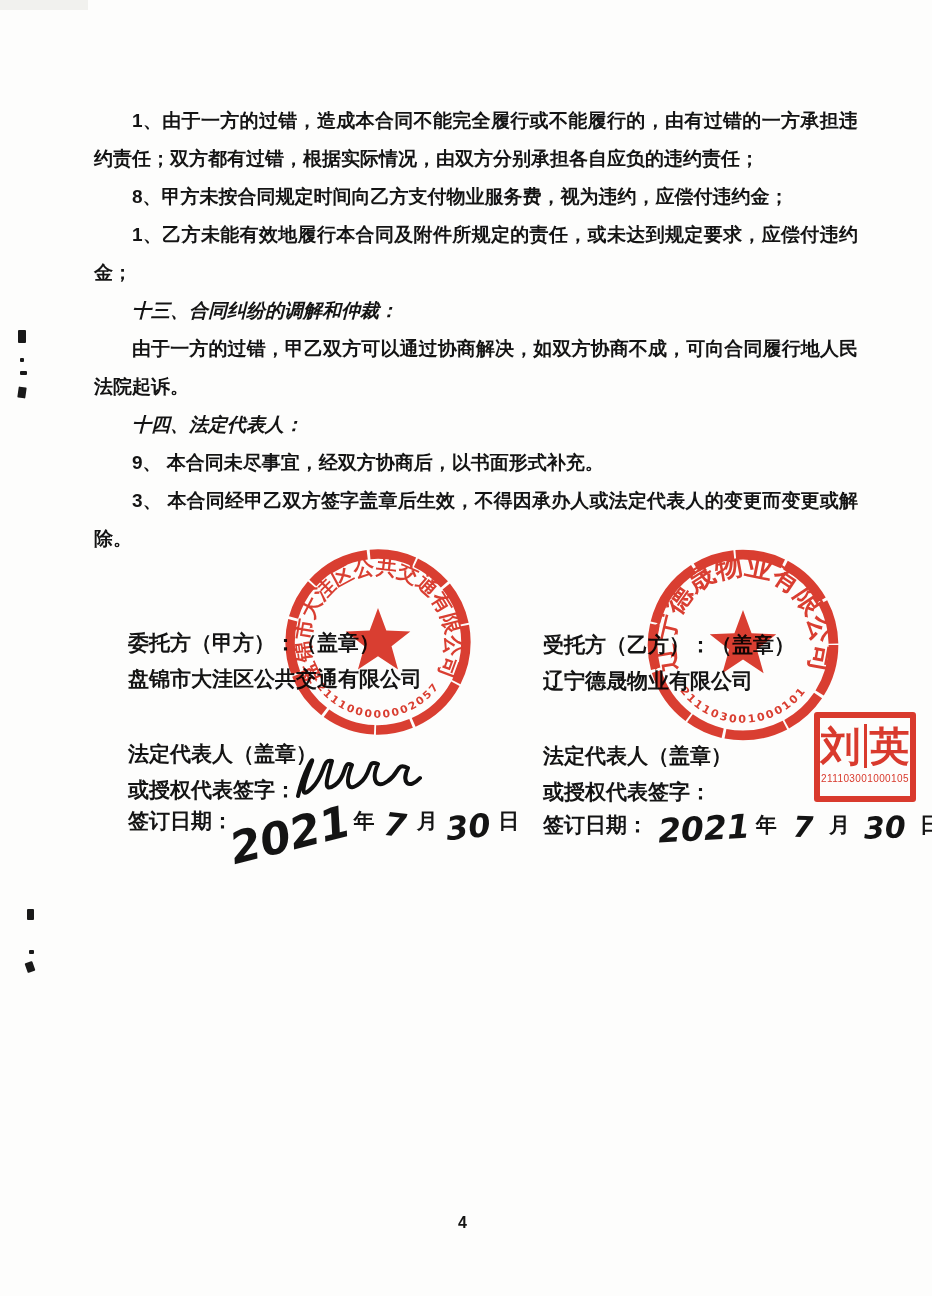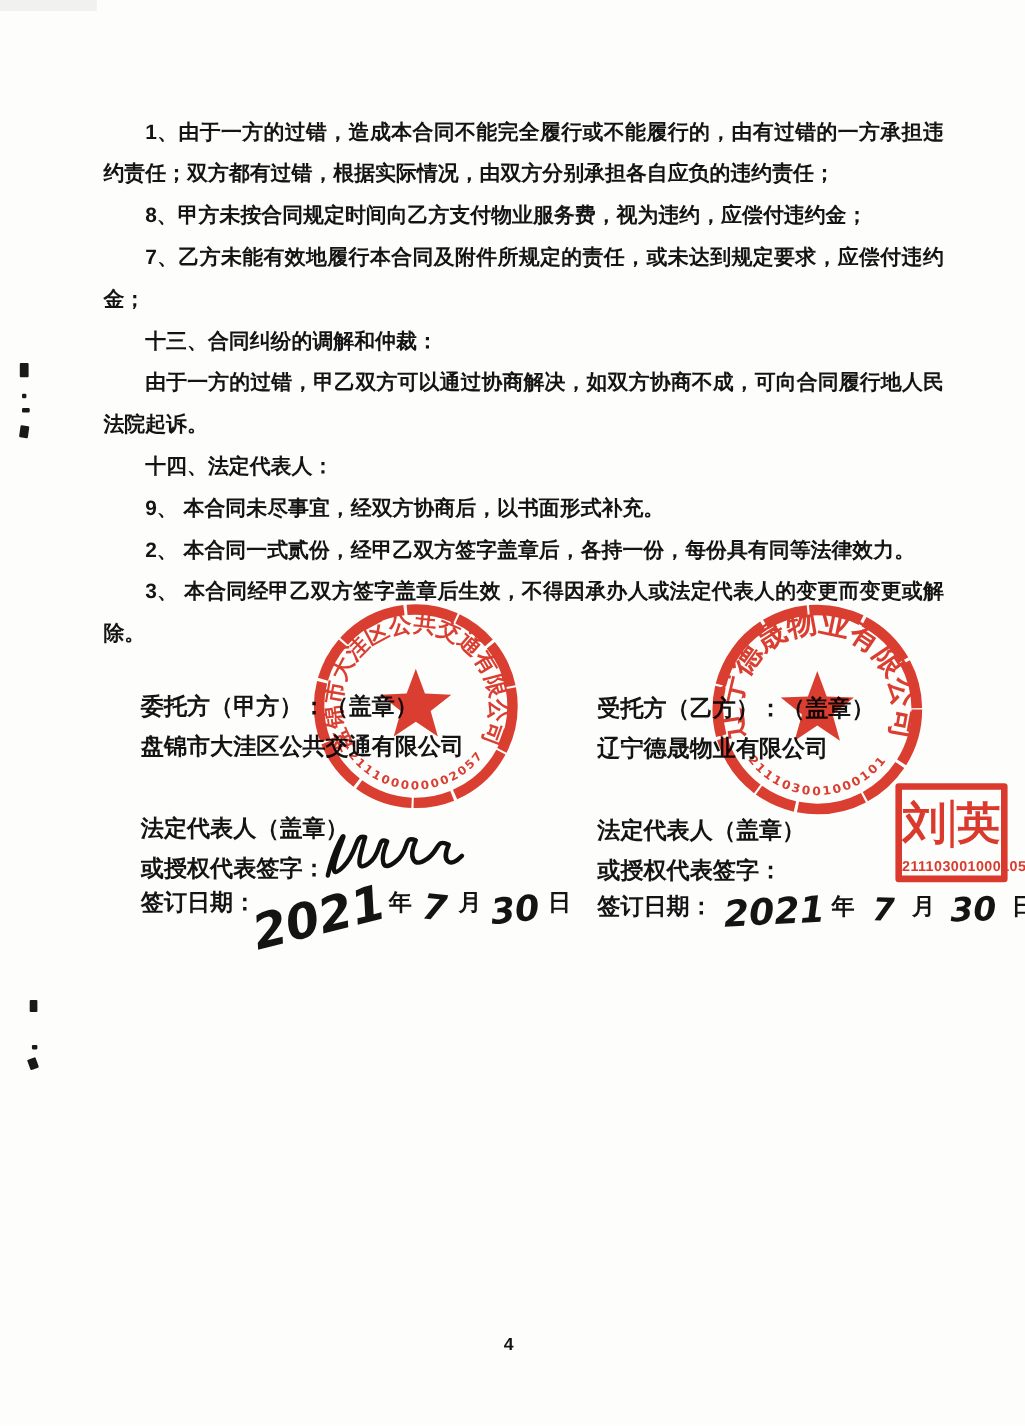--- a/index.html
+++ b/index.html
@@ -10,21 +10,21 @@
     color:#141414;
   }
   .scan-streak{position:absolute;left:0;top:0;width:88px;height:10px;background:#f1f1ee;}
   
   .doc-text{
     position:absolute;left:94px;top:102px;width:764px;
     font-size:19px;line-height:38px;font-weight:700;
     text-align:justify;letter-spacing:0px;
   }
   .doc-text p{margin:0;text-indent:2em;}
-  .doc-text p.heading{font-weight:800;}
+  .doc-text p.heading{font-weight:800;font-style:italic;}
   
   .sigline{position:absolute;font-size:21px;font-weight:700;white-space:nowrap;line-height:30px;}
   .dateline{display:flex;align-items:flex-start;}
   .hw{font-family:"DejaVu Sans",sans-serif;font-style:italic;font-weight:700;display:inline-block;}
   .hw-year-a{font-size:44px;transform:rotate(-14deg);margin:0 2px 0 -4px;position:relative;top:14px;}
   .hw-month-a{font-size:32px;transform:rotate(6deg);margin:0 10px;position:relative;top:4px;}
   .hw-day-a{font-size:32px;transform:rotate(-6deg);margin:0 8px;position:relative;top:6px;}
   .hw-year-b{font-size:33px;transform:rotate(-3deg);margin:0 6px 0 10px;position:relative;top:4px;}
   .hw-month-b{font-size:29px;transform:rotate(2deg);margin:0 16px;position:relative;top:2px;}
   .hw-day-b{font-size:30px;transform:rotate(-2deg);margin:0 14px;position:relative;top:3px;}
@@ -32,42 +32,41 @@
   .seal{position:absolute;mix-blend-mode:multiply;opacity:0.93;}
   .seal svg{display:block;}
   .name-seal{
     position:absolute;left:814px;top:712px;width:102px;height:90px;
     border:6px solid #d92f21;border-radius:3px;box-sizing:border-box;
     mix-blend-mode:multiply;opacity:0.95;background:#fff;
     display:flex;flex-direction:column;
   }
   .name-seal .chars{flex:1;display:flex;align-items:center;justify-content:center;color:#d92f21;font-weight:800;font-size:40px;line-height:1;}
   .name-seal .chars .divider{width:3px;height:44px;background:#d92f21;margin:0 3px;}
-  .name-seal .code{color:#d92f21;font-size:13px;font-weight:700;letter-spacing:0.4px;text-align:center;padding-bottom:1px;white-space:nowrap;}
+  .name-seal .code{color:#d92f21;font-size:10px;font-weight:400;letter-spacing:0.4px;text-align:center;padding-bottom:12px;white-space:nowrap;}
   
   .scribble{position:absolute;left:288px;top:748px;}
   
   .mark{position:absolute;background:#191919;border-radius:1px;}
   
   .page-num{position:absolute;left:458px;top:1214px;font-size:16px;font-weight:700;}
 </style>
 </head>
 <body>
 
 <div class="scan-streak"></div>
 
 <div class="doc-text">
   <p>1、由于一方的过错，造成本合同不能完全履行或不能履行的，由有过错的一方承担违约责任；双方都有过错，根据实际情况，由双方分别承担各自应负的违约责任；</p>
   <p>8、甲方未按合同规定时间向乙方支付物业服务费，视为违约，应偿付违约金；</p>
-  <p>7、乙方未能有效地履行本合同及附件所规定的责任，或未达到规定要求，应偿付违约金；</p>
+  <p>1、乙方未能有效地履行本合同及附件所规定的责任，或未达到规定要求，应偿付违约金；</p>
   <p class="heading">十三、合同纠纷的调解和仲裁：</p>
   <p>由于一方的过错，甲乙双方可以通过协商解决，如双方协商不成，可向合同履行地人民法院起诉。</p>
   <p class="heading">十四、法定代表人：</p>
   <p>9、 本合同未尽事宜，经双方协商后，以书面形式补充。</p>
-  <p>2、 本合同一式贰份，经甲乙双方签字盖章后，各持一份，每份具有同等法律效力。</p>
   <p>3、 本合同经甲乙双方签字盖章后生效，不得因承办人或法定代表人的变更而变更或解除。</p>
 </div>
 
 <div class="sigline" style="left:128px;top:628px;">委托方（甲方）：（盖章）</div>
 <div class="sigline" style="left:128px;top:664px;">盘锦市大洼区公共交通有限公司</div>
 <div class="sigline" style="left:128px;top:739px;">法定代表人（盖章）</div>
 <div class="sigline" style="left:128px;top:775px;">或授权代表签字：</div>
 <div class="sigline dateline" style="left:128px;top:806px;">
   <span>签订日期：</span>
     <span class="hw hw-year-a">2021</span>

